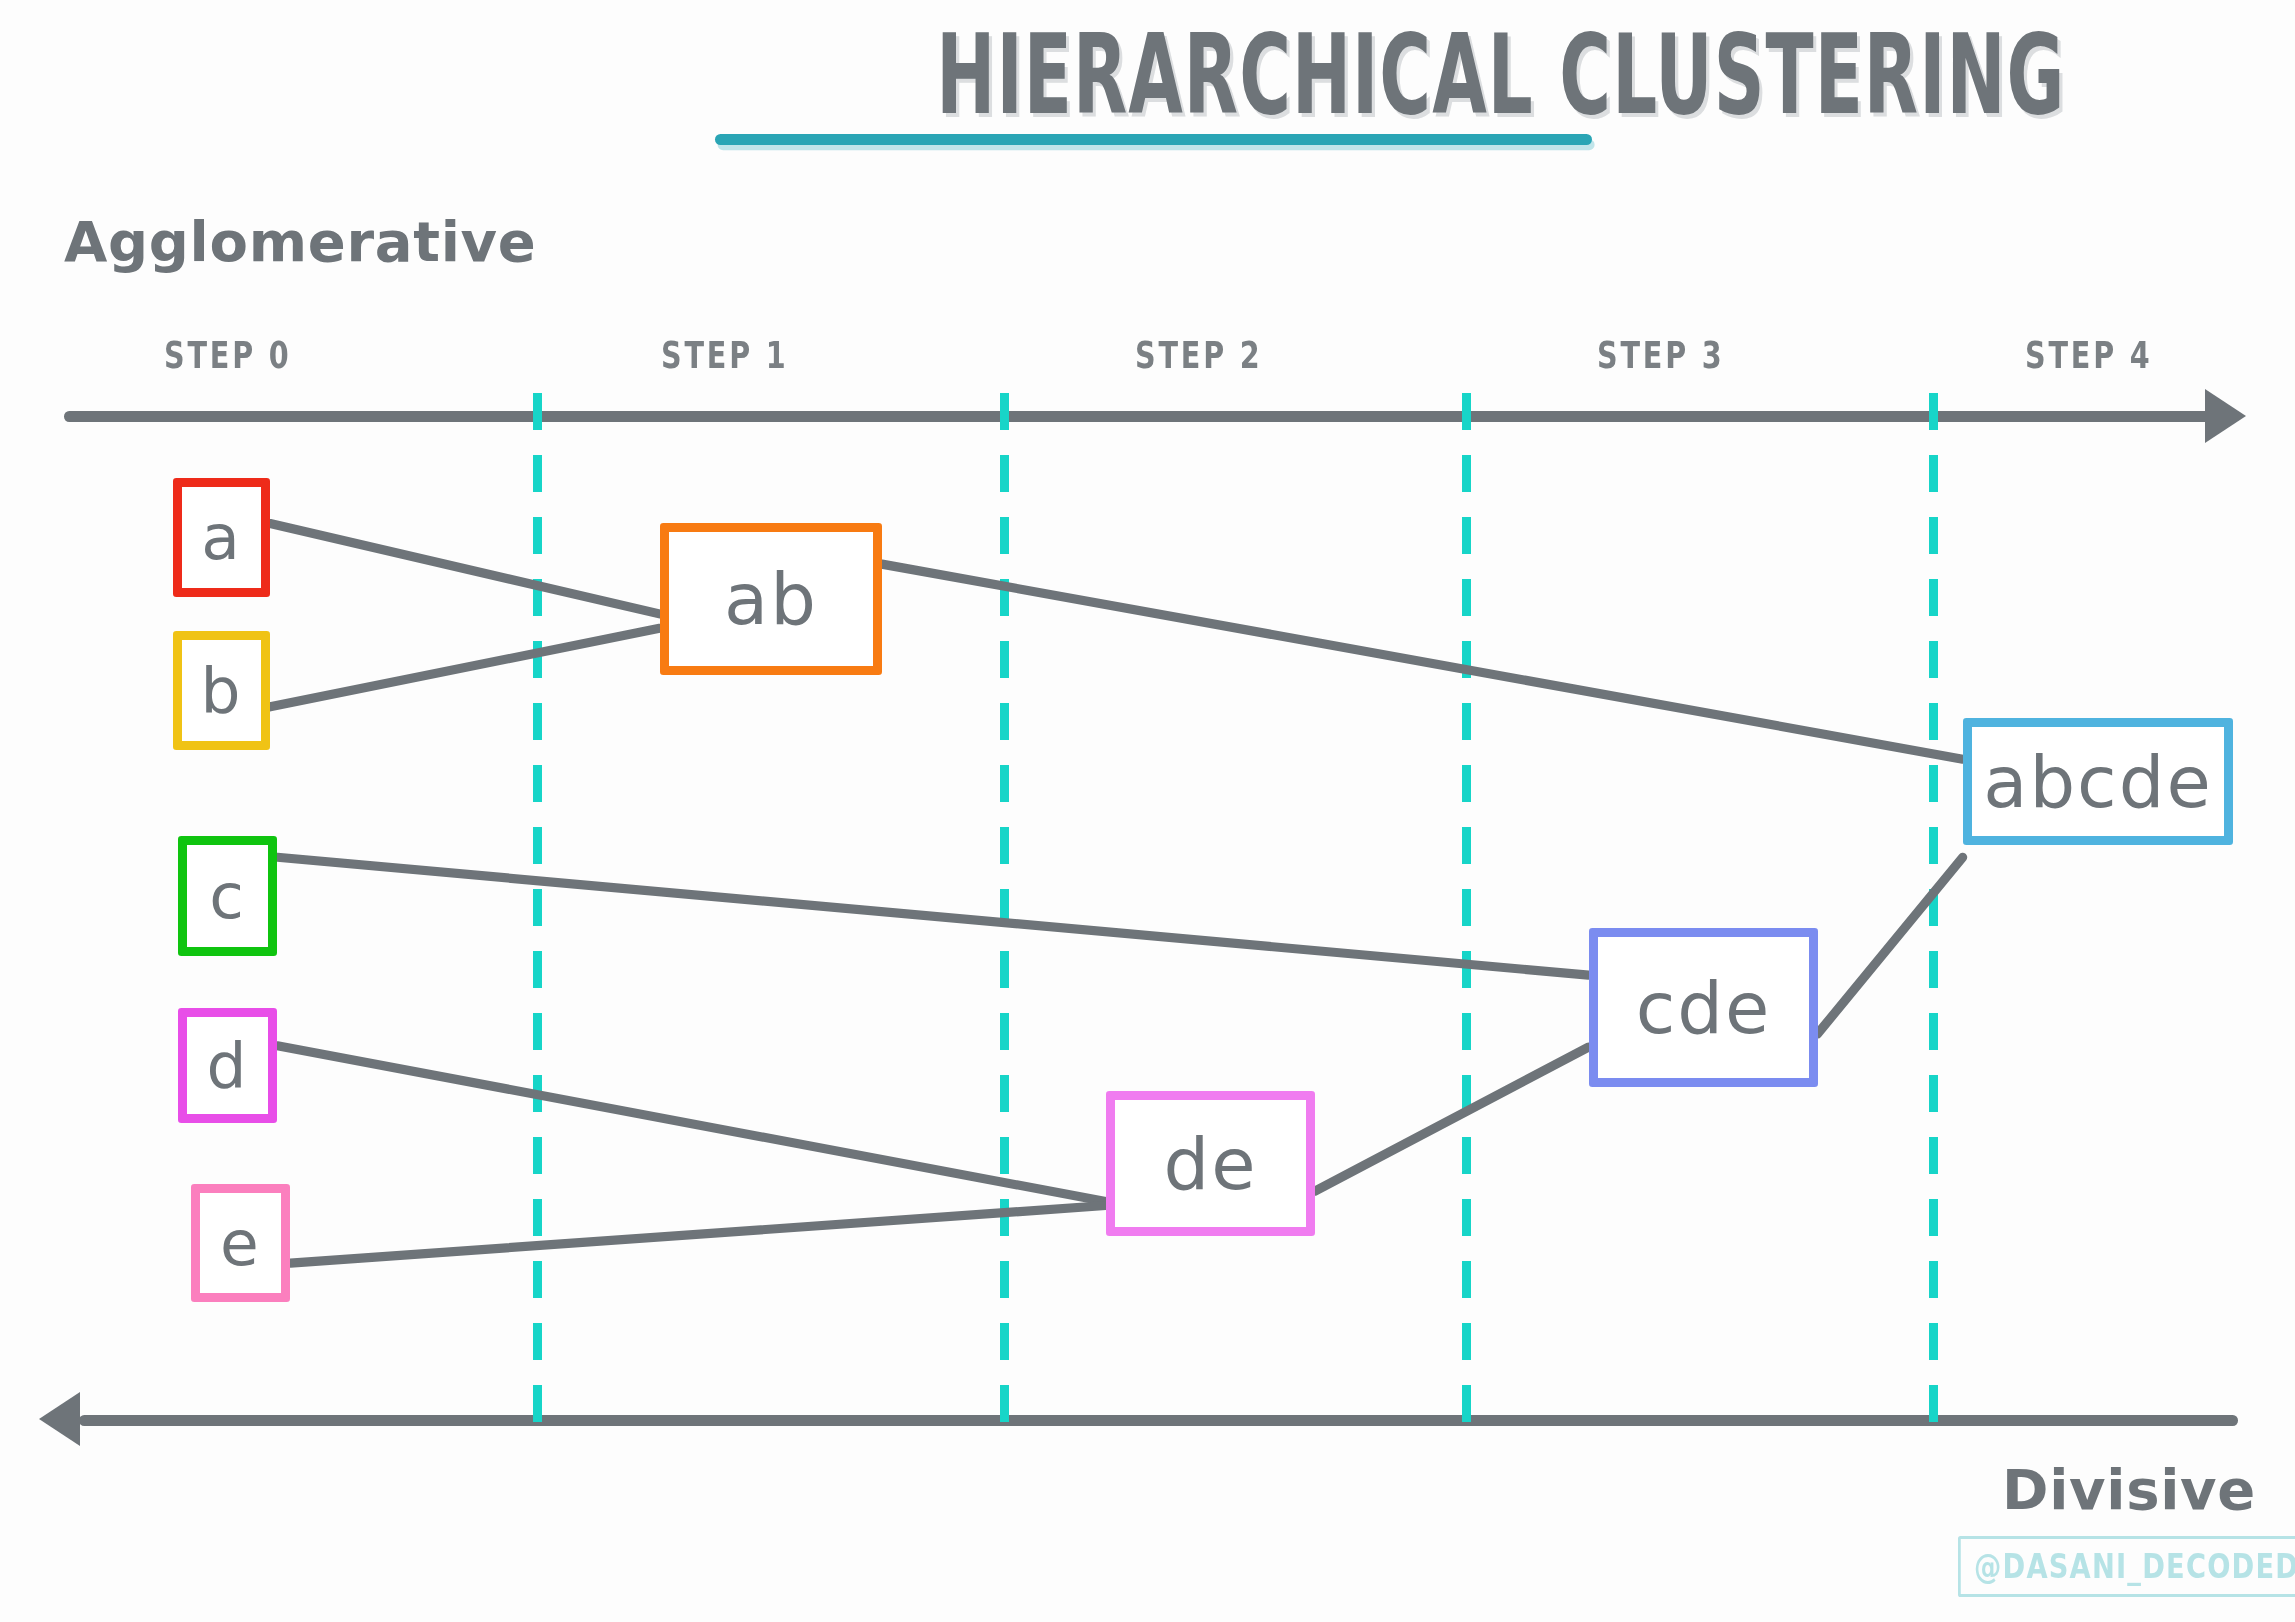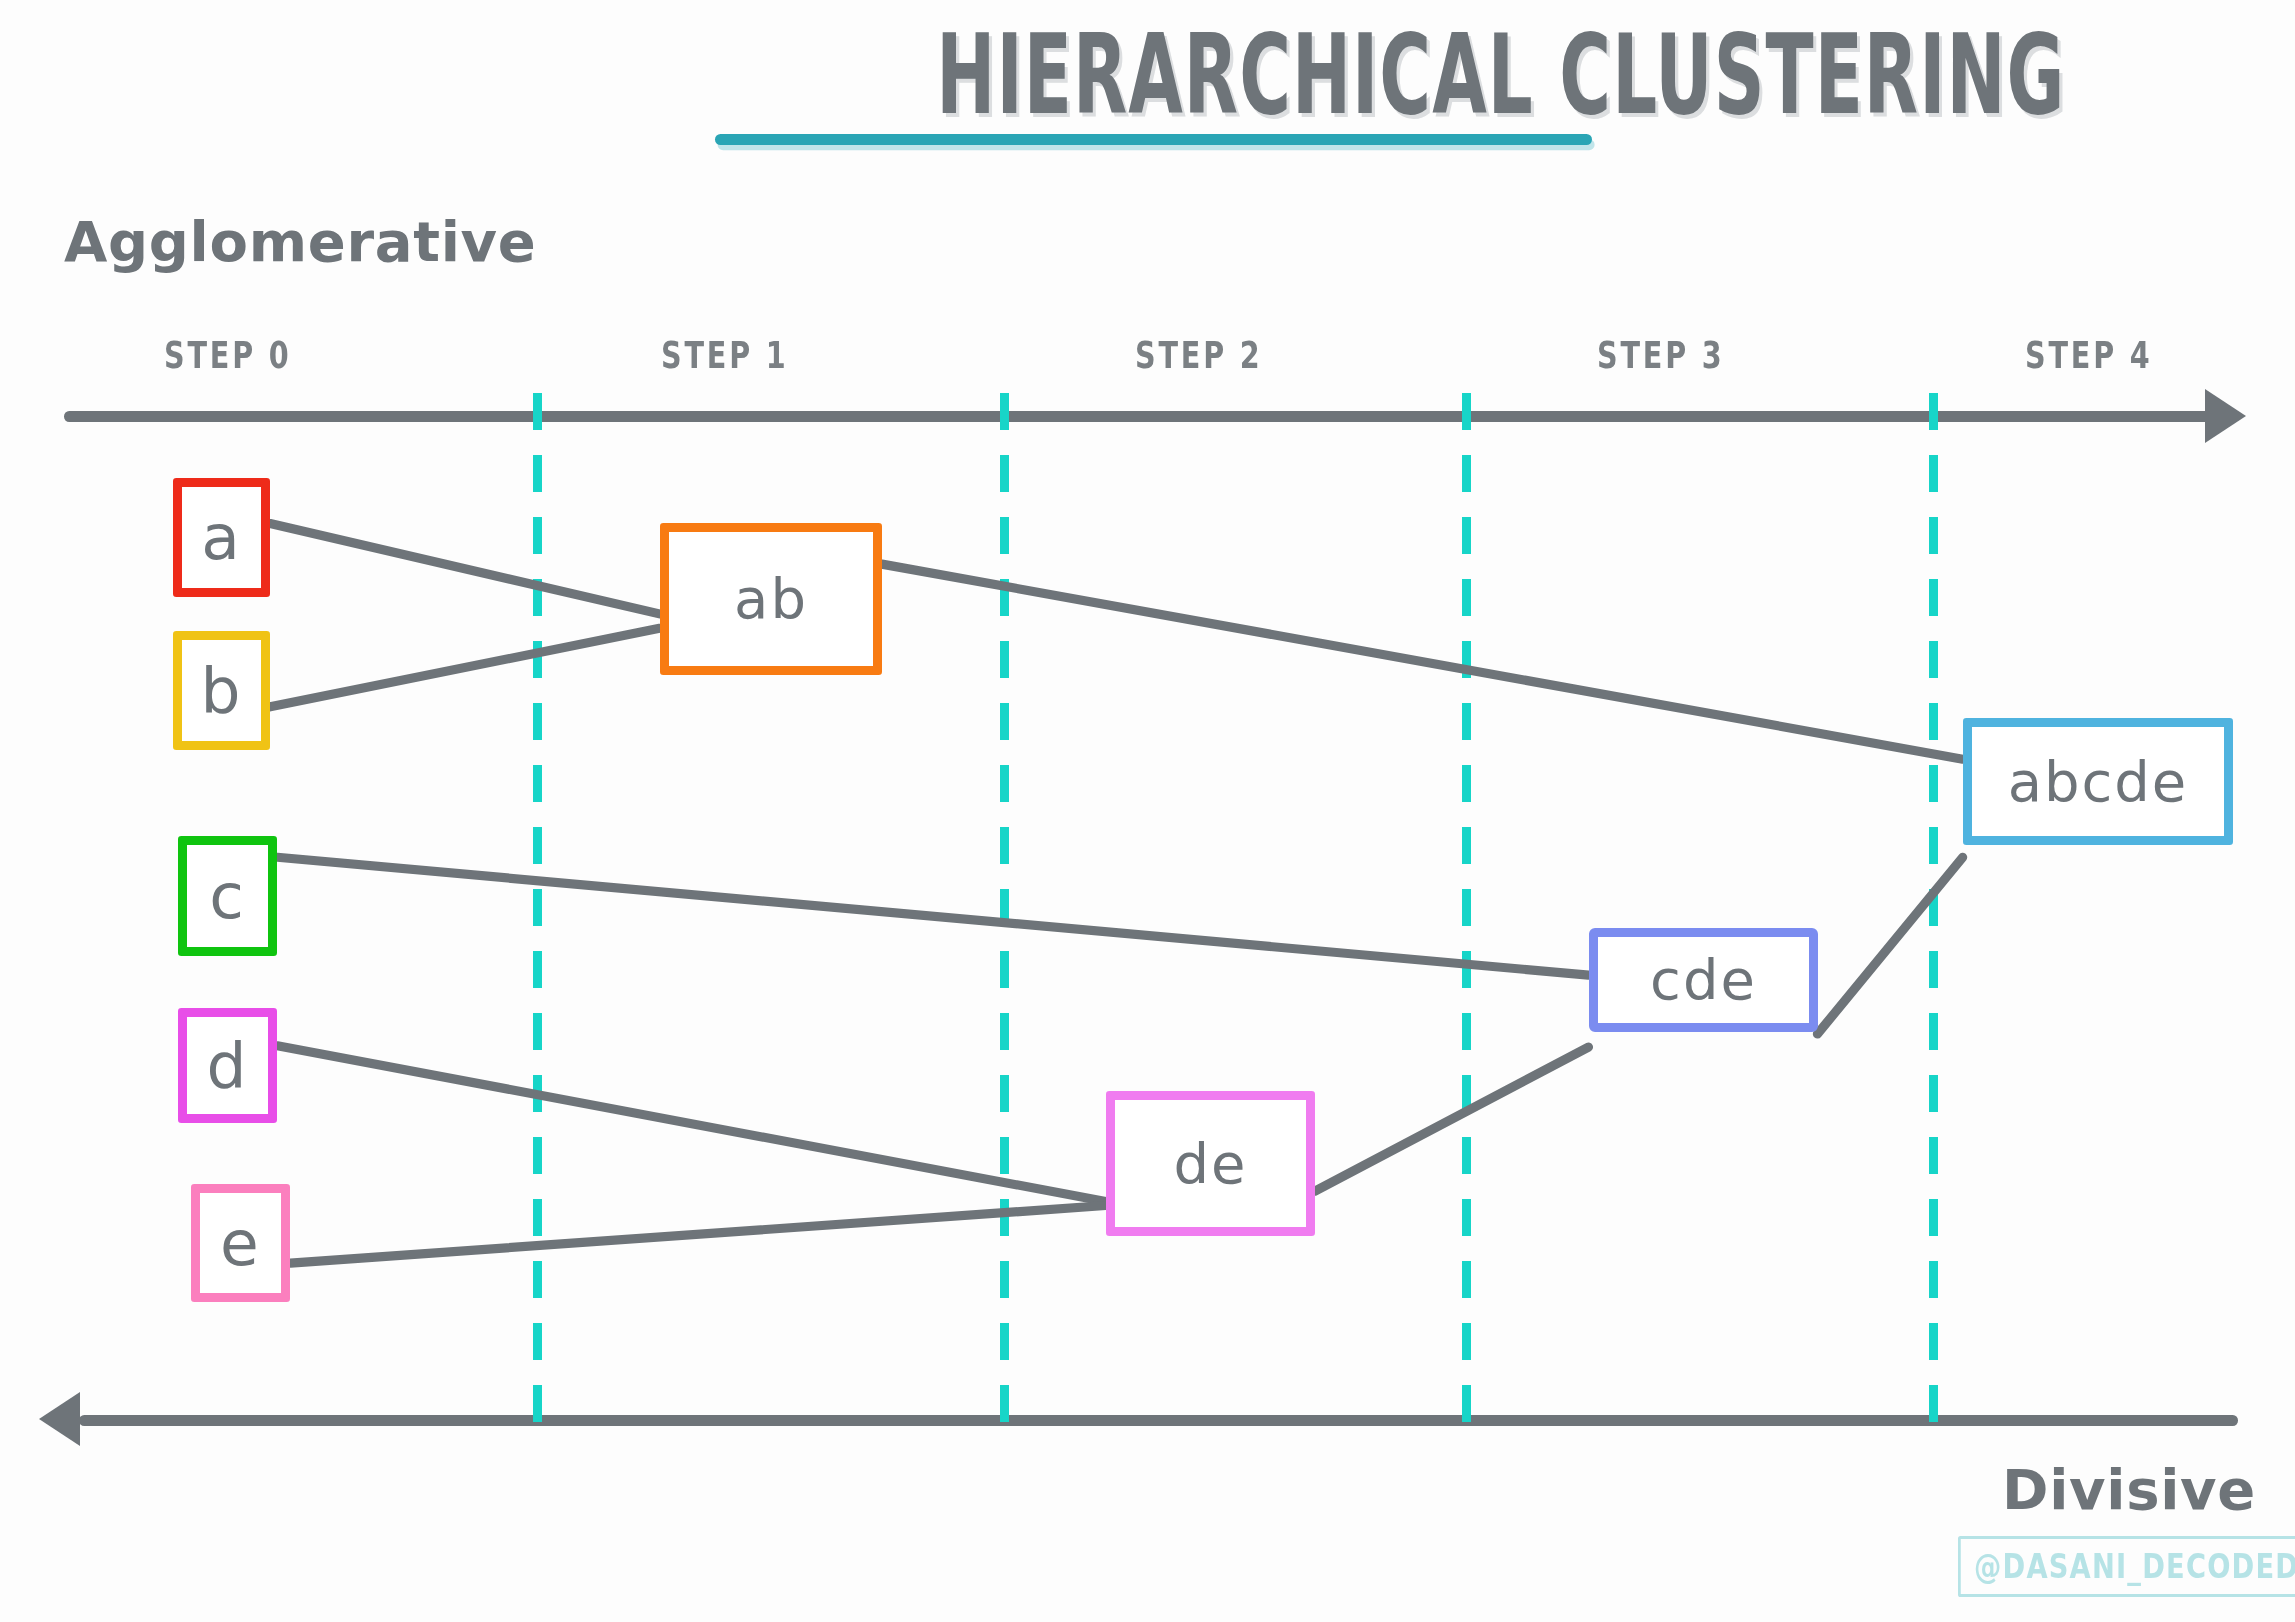--- a/index.html
+++ b/index.html
@@ -141,21 +141,21 @@
   }
   .node-box .node-label {
     font-family: "DejaVu Sans", sans-serif;
     color: #6e7479;
     font-weight: 400;
     letter-spacing: 2px;
     line-height: 1;
     white-space: nowrap;
   }
   .leaf .node-label  { font-size: 63px; }
-  .merge .node-label { font-size: 56px; }
+  .merge .node-label { font-size: 72px; }
 
   
   #watermark {
     position: absolute;
     left: 1958px;
     top: 1536px;
     padding: 7.9px 14.4px;
     border: 3.3px solid #b6e3e6;
     border-radius: 2.6px;
     font-family: "DejaVu Sans Condensed", "Liberation Sans Narrow", "Liberation Sans", sans-serif;
@@ -227,21 +227,21 @@
       </div>
       <div class="node-box leaf" style="left: 191px; top: 1184px; width: 99px; height: 118px; border-color: rgb(251, 127, 190);">
         <span class="node-label">e</span>
       </div>
       <div class="node-box merge" style="left: 660px; top: 523px; width: 222px; height: 152px; border-color: rgb(248, 123, 18);">
         <span class="node-label">ab</span>
       </div>
       <div class="node-box merge" style="left: 1106px; top: 1091px; width: 209px; height: 145px; border-color: rgb(240, 124, 240);">
         <span class="node-label">de</span>
       </div>
-      <div class="node-box merge" style="left: 1589px; top: 928px; width: 229px; height: 104px; border-color: rgb(123, 140, 240); border-radius: 6px;">
+      <div class="node-box merge" style="left: 1589px; top: 928px; width: 229px; height: 159px; border-color: rgb(123, 140, 240);">
         <span class="node-label">cde</span>
       </div>
       <div class="node-box merge" style="left: 1963px; top: 718px; width: 270px; height: 127px; border-color: rgb(79, 179, 223);">
         <span class="node-label">abcde</span>
       </div>
     </div>
 
   <div id="watermark">@DASANI_DECODED</div>
 
 </div>

